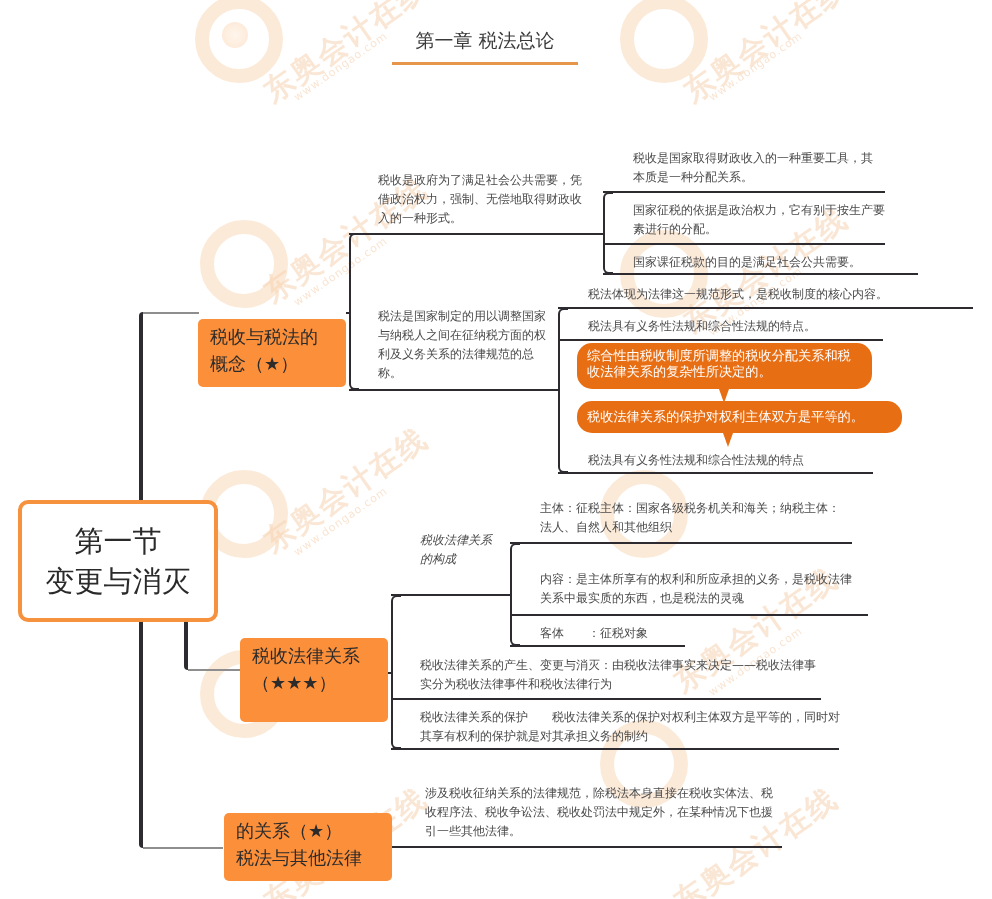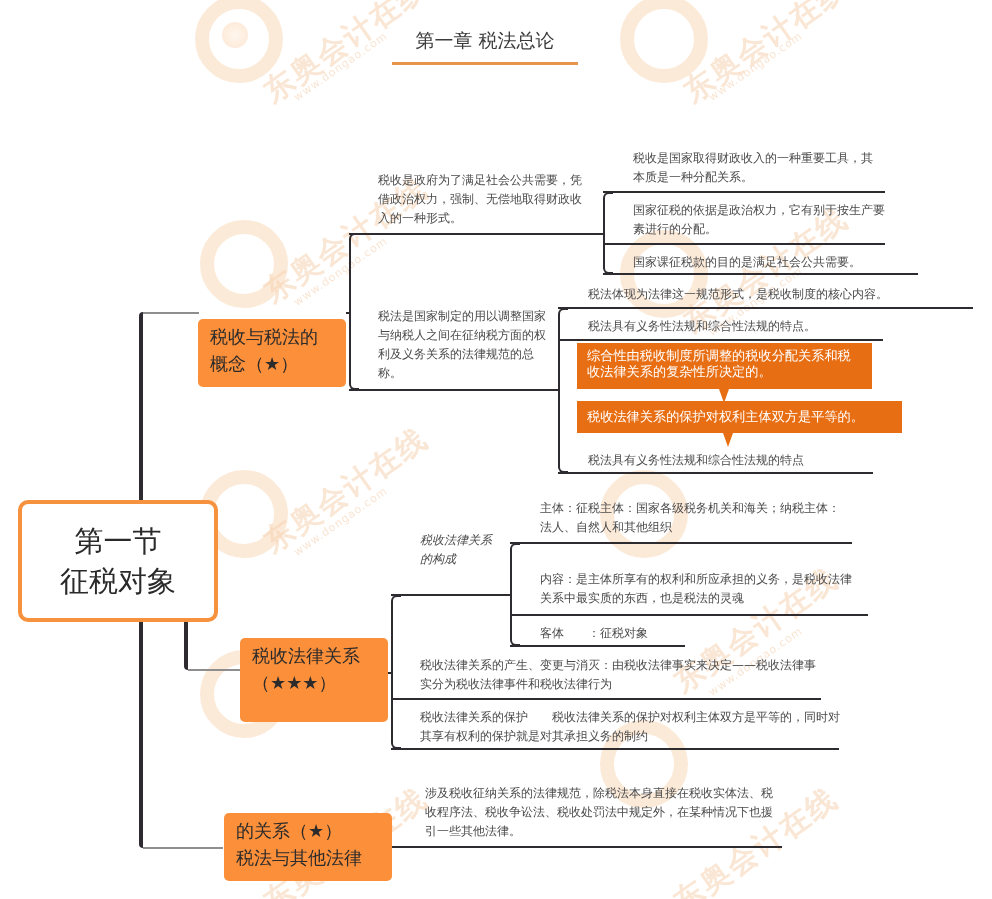--- a/index.html
+++ b/index.html
@@ -14,21 +14,21 @@
   .title-underline { left: 392px; top: 62px; width: 186px; height: 3px; background: #e8954c; }
   .root { left: 18px; top: 500px; width: 200px; height: 122px; border: 4px solid #f6913e; border-radius: 10px; background: #fff;
           display: flex; flex-direction: column; align-items: center; justify-content: center; box-sizing: border-box;
           font-size: 29px; line-height: 40px; color: #2a2a2a; }
   .branch { background: #fb8f3a; border-radius: 5px; color: #2b2b2b; font-size: 18px; line-height: 27px; padding: 4px 12px; box-sizing: border-box; }
   .line-dark { position: absolute; background: #2d2a30; }
   .line-gray { position: absolute; background: #8e8e8e; }
   .bracket { position: absolute; border: 2px solid #2d2a30; border-right: none; border-radius: 6px 0 0 6px; box-sizing: border-box; }
   .txt { position: absolute; font-size: 12px; line-height: 19px; color: #4a4a4a; }
   .underline { position: absolute; height: 2px; background: #2d2a30; }
-  .callout { position: absolute; background: #e86e13; color: #fff; font-size: 13.2px; line-height: 16px; border-radius: 0; padding: 5px 10px; box-sizing: border-box; }
+  .callout { position: absolute; background: #e86e13; color: #fff; font-size: 13.2px; line-height: 16px; border-radius: 15px; padding: 5px 10px; box-sizing: border-box; }
   .arrow-down { position: absolute; width: 0; height: 0; border-left: 5px solid transparent; border-right: 5px solid transparent; border-top: 14px solid #e86e13; }
 </style>
 </head>
 <body>
 
 <div>
   <div class="wm-ring" style="left:195px;top:-5px;width:60px;height:60px;"></div>
   <div class="wm-dot" style="left:222px;top:22px;width:26px;height:26px;"></div>
   <div class="wm-ring" style="left:620px;top:-5px;width:60px;height:60px;"></div>
   <div class="wm-ring" style="left:200px;top:220px;width:60px;height:60px;"></div>
@@ -58,21 +58,21 @@
 
 <div class="line-dark" style="left:139px;top:312px;width:4px;height:190px;border-radius:6px 0 0 0;"></div>
 <div class="line-gray" style="left:143px;top:312px;width:56px;height:2px;"></div>
 <div class="line-dark" style="left:184px;top:622px;width:4px;height:48px;border-radius:0 0 0 6px;"></div>
 <div class="line-gray" style="left:188px;top:669px;width:52px;height:2px;"></div>
 <div class="line-dark" style="left:139px;top:622px;width:4px;height:226px;border-radius:0 0 0 6px;"></div>
 <div class="line-gray" style="left:143px;top:847px;width:80px;height:2px;"></div>
 
 <div class="abs root">
   <span>第一节</span>
-  <span>征税对象</span>
+  <span>变更与消灭</span>
 </div>
 
 <div class="abs branch" style="left:198px;top:279px;width:148px;height:68px;margin-top:40px;">
   <div>税收与税法的</div>
   <div>概念（★）</div>
 </div>
 <div class="line-dark" style="left:346px;top:312px;width:4px;height:2px;"></div>
 <div class="bracket" style="left:349px;top:233px;width:10px;height:157px;"></div>
 
 <div class="txt" style="left:378px;top:171px;width:215px;">税收是政府为了满足社会公共需要，凭借政治权力，强制、无偿地取得财政收入的一种形式。</div>

